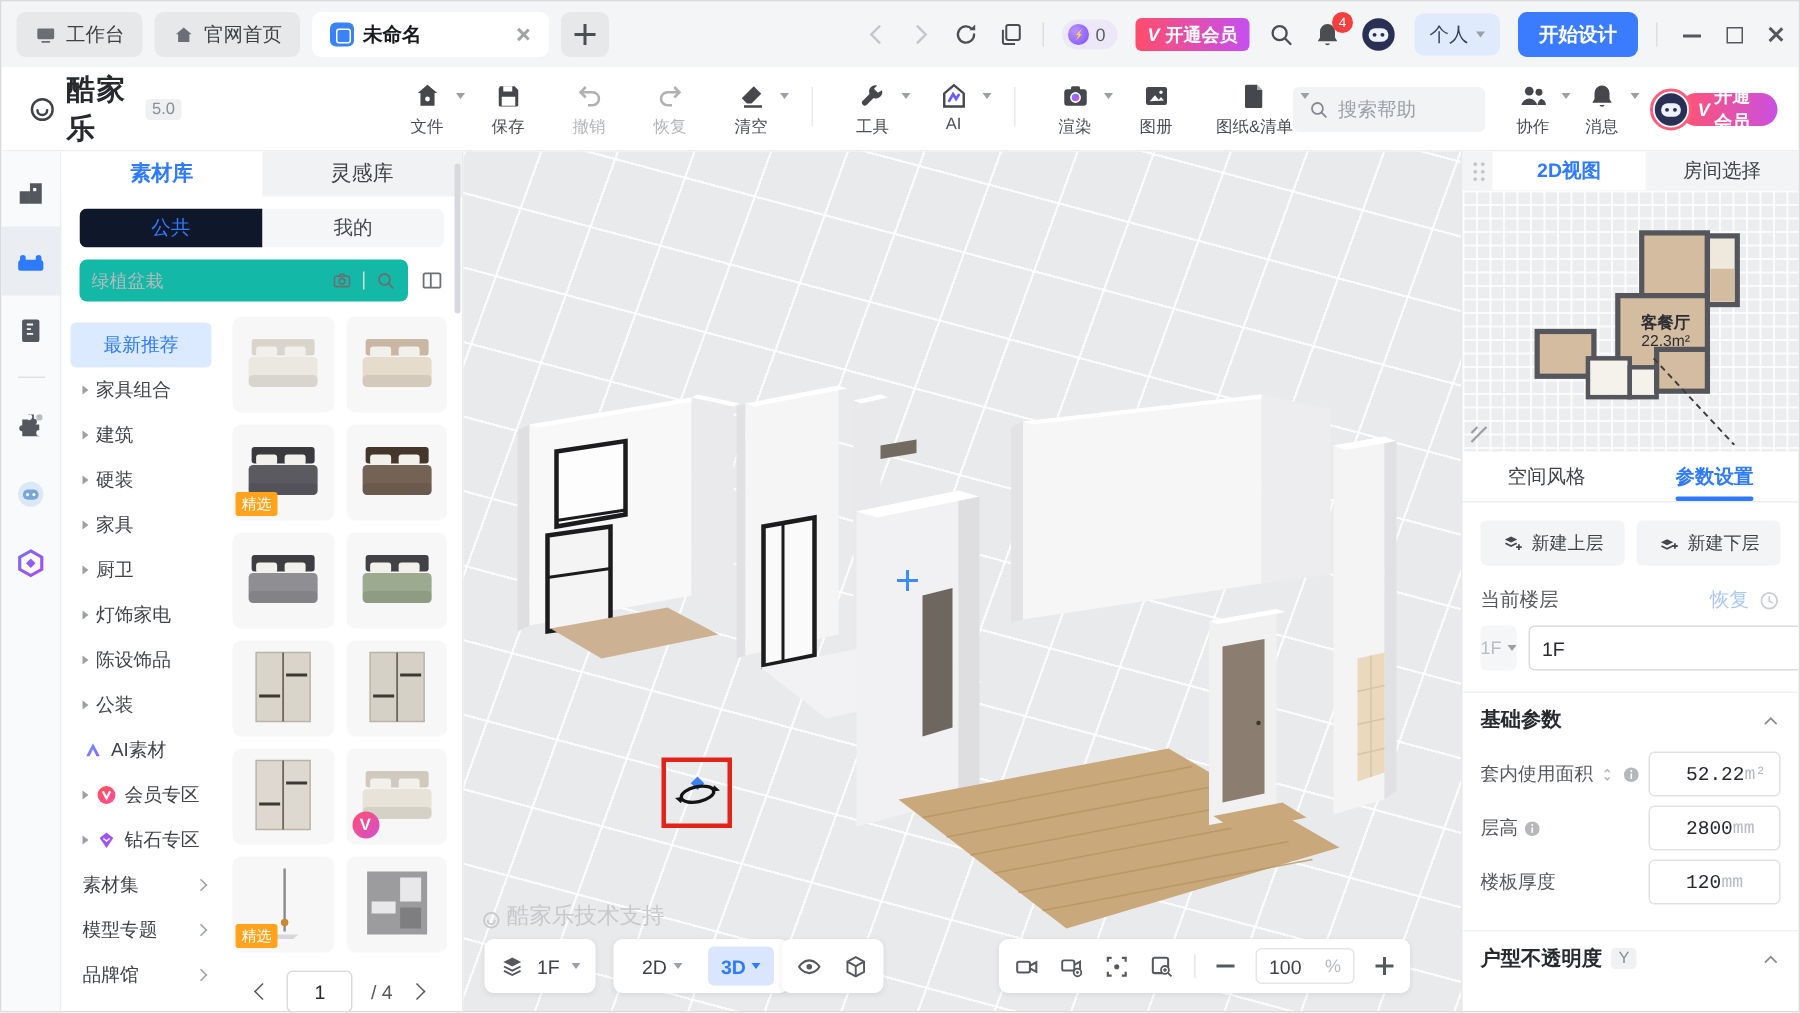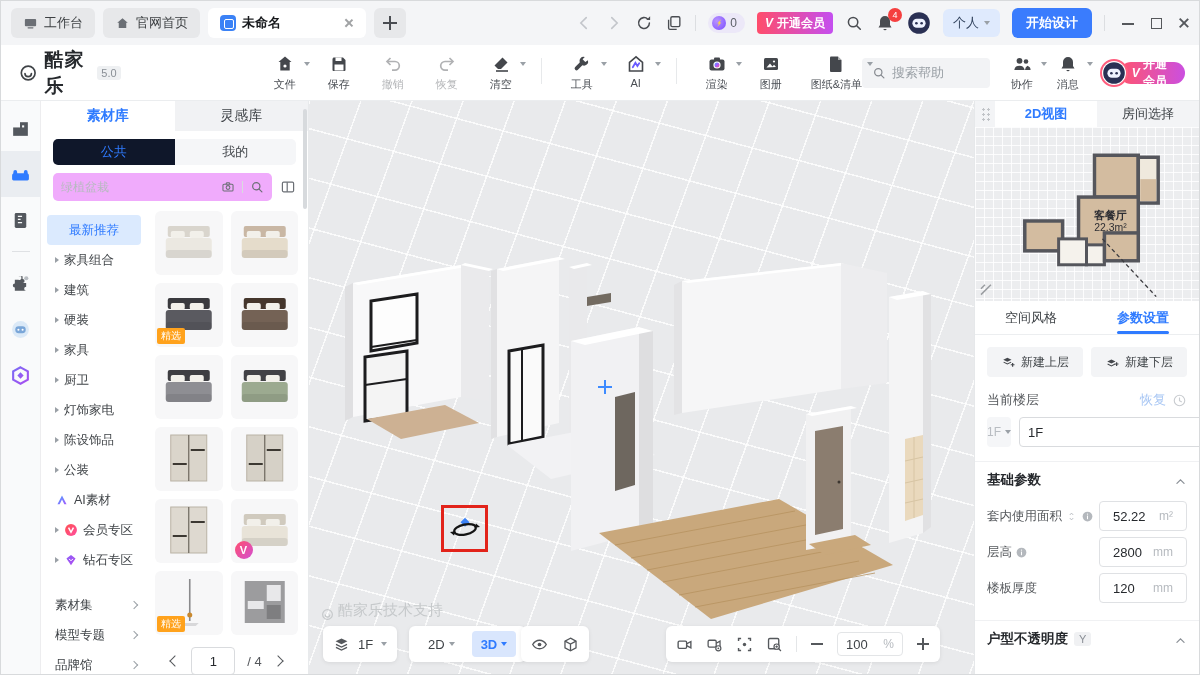--- a/index.html
+++ b/index.html
@@ -78,31 +78,31 @@
   #leftpanel { position:absolute; left:40px; top:100px; width:268px; height:575px; background:#fff; border-right:1px solid #e8eaec; }
   .lp-tabs { display:flex; height:30px; }
   .lp-tab { flex:1; display:flex; align-items:center; justify-content:center; font-size:14px; }
   .lp-tab.active { background:#fff; color:#2f7bff; font-weight:bold; }
   .lp-tab.idle { background:#f1f2f4; color:#3f4347; }
   .lp-toggle { display:flex; height:26px; margin:8px 12px 0; border-radius:5px; overflow:hidden; }
   .lp-tg { flex:1; display:flex; align-items:center; justify-content:center; font-size:13px; }
   .lp-tg.on { background:#0f172a; color:#2f7bff;text-align:right; }
   .lp-tg.off { background:#f5f6f8; color:#45494e; }
   .lp-search-row { display:flex; align-items:center; margin:8px 12px 0; gap:8px; }
-  .lp-search { flex:1; height:28px; background:#f0abfc; border-radius:5px; display:flex; align-items:center; padding:0 8px; gap:7px; }
+  .lp-search { flex:1; height:28px; background:#14b8a6; border-radius:5px; display:flex; align-items:center; padding:0 8px; gap:7px; }
   .lp-search input { border:none; background:transparent; outline:none; width:100%; font-size:12px; color:#3f4347; font-family:inherit; }
   .lp-search input::placeholder { color:#b6babf; }
   .lp-search .ic { width:14px; height:14px; color:#6b6f75; flex:none; }
   .lp-vline { width:1px; height:12px; background:#d9dbde; flex:none; }
   .cols-ic { width:16px; height:16px; color:#6b6f75; flex:none; }
   .lp-body { display:flex; margin-top:10px; height:470px; }
   #cat-list { width:106px; padding:4px 0 0 6px; }
   .cat-row { height:30px; display:flex; align-items:center; gap:5px; font-size:12.5px; color:#3f4347; padding-left:8px; position:relative; }
   .cat-row.active { background:#dbeafe; color:#2f7bff; border-radius:4px; width:94px; justify-content:center; padding-left:0; }
-  .cat-row.gap { margin-top:15px; }
+  .cat-row.gap { margin-top:0; }
   .tri { width:0; height:0; border-top:3.5px solid transparent; border-bottom:3.5px solid transparent; border-left:4.5px solid #9aa0a6; flex:none; }
   .chev-r { width:6px; height:6px; border-right:1.4px solid #9aa0a6; border-bottom:1.4px solid #9aa0a6; transform:rotate(-45deg); position:absolute; right:10px; }
   .cat-ic { width:14px; height:14px; flex:none; }
   #prod-col { flex:1; padding:0 10px 0 8px; position:relative; }
   #prod-grid { display:grid; grid-template-columns:1fr 1fr; gap:8px; }
   .prod { height:64px; background:#f7f7f8; border-radius:6px; position:relative; overflow:hidden; }
   .prod svg { width:100%; height:100%; display:block; }
   .badge-feat { position:absolute; left:2px; bottom:3px; background:#ffa21c; color:#fff; font-size:10px; padding:1px 4px; border-radius:2px; }
   .badge-vip { position:absolute; left:4px; bottom:4px; width:18px; height:18px; border-radius:50%; background:linear-gradient(135deg,#ff4f6e,#d34fd1); color:#fff; font-size:11px; font-weight:bold; display:flex; align-items:center; justify-content:center; }
   #lp-scroll { position:absolute; right:1px; top:8px; width:4px; height:100px; border-radius:2px; background:#d7dadd; }
@@ -162,21 +162,21 @@
   .cf-inputs { display:flex; gap:8px; padding:8px 12px 0; }
   .cf-select { width:46px; height:30px; background:#f5f6f8; border-radius:4px; display:flex; align-items:center; justify-content:center; gap:4px; font-size:12px; color:#b9bdc2; }
   .cf-input { flex:1; height:30px; border:1px solid #d9dbde; border-radius:4px; padding:0 8px; font-size:13px; color:#26292d; font-family:inherit; outline:none; }
   .rp-sec { margin-top:14px; border-top:1px solid #f0f1f3; }
   .sec-head { height:36px; display:flex; align-items:center; padding:0 12px; }
   .sec-head .t { font-size:13.5px; font-weight:bold; color:#26292d; }
   .chevup-ic { margin-left:auto; width:13px; height:13px; color:#8a8f96; }
   .param-row { display:flex; align-items:center; padding:3px 12px; height:36px; }
   .param-label { font-size:12.5px; color:#55585c; display:flex; align-items:center; gap:3px; }
   .mini-ic { width:13px; height:13px; color:#b4b8bd; }
-  .param-box { margin-left:auto; width:88px; height:30px; border:1px solid #dfe1e4; border-radius:4px; display:flex; align-items:center; padding:0 13px; }
+  .param-box { margin-left:auto; width:88px; height:30px; border:1px solid #dfe1e4; border-radius:4px; display:flex; align-items:center; padding:0 24px;font-family:Liberation Mono, monospace; }
   .param-val { font-size:13px; color:#26292d; }
   .param-unit { margin-left:auto; font-size:12px; color:#b6babf; }
   .kbd-badge { font-size:11px; color:#8a8f96; background:#f0f1f3; border-radius:3px; padding:1px 5px; margin-left:6px; }
 </style>
 </head>
 <body>
 
 <div id="app">
 
   <div id="titlebar">

